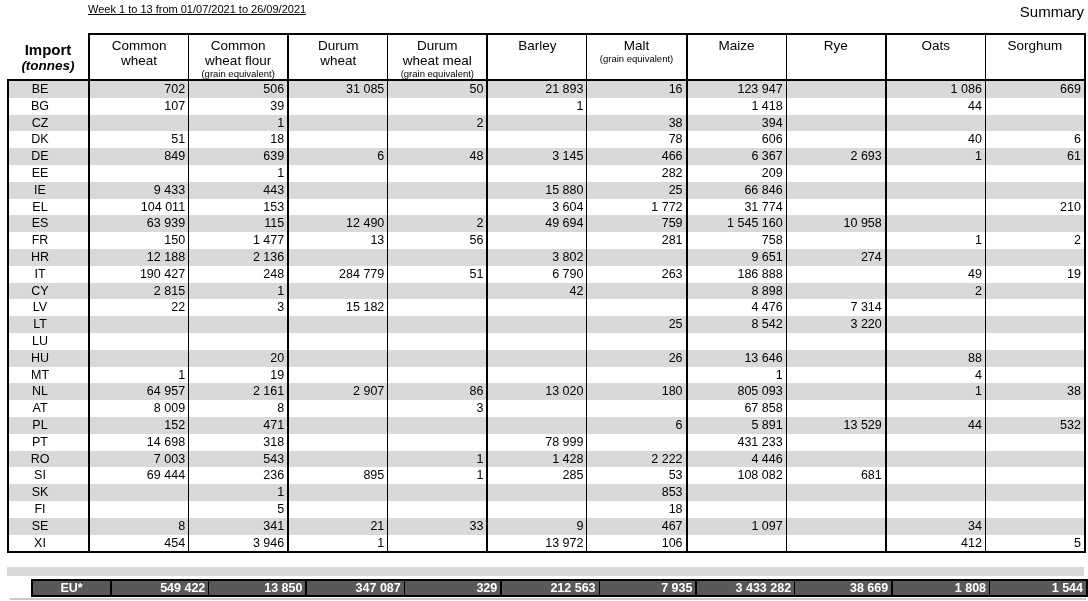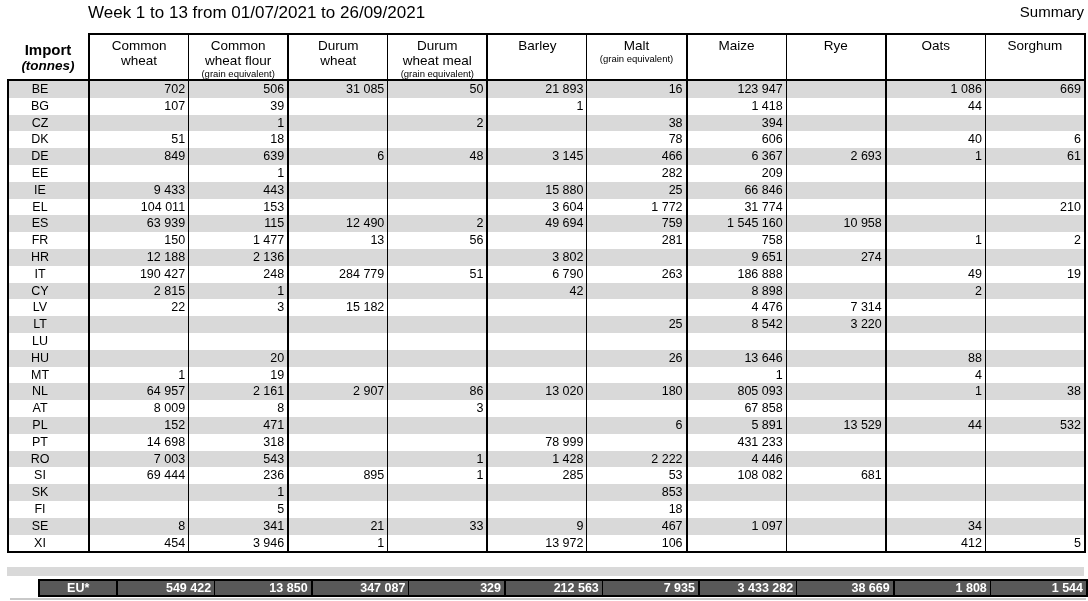--- a/index.html
+++ b/index.html
@@ -7,21 +7,21 @@
   body {
     width: 1088px; height: 601px;
     background: #ffffff;
     font-family: "Liberation Sans", sans-serif;
     color: #000;
     position: relative;
     overflow: hidden;
   }
   .page-title {
     position: absolute; left: 88px; top: 3px;
-    font-size: 17px; white-space: nowrap;
+    font-size: 11px; white-space: nowrap; text-decoration: underline;
   }
   .summary-label {
     position: absolute; right: 4px; top: 3px;
     font-size: 15px;
   }
   table.main {
     position: absolute; left: 7px; top: 33px;
     border-collapse: collapse; table-layout: fixed;
   }
   col.c-country { width: 81px; }
@@ -55,21 +55,21 @@
     border-left: 2px solid var(--border);
   }
   tbody tr.stripe td { background: var(--stripe); }
   tbody tr.last-row td { border-bottom: 2px solid var(--border); }
   .spacer-band {
     position: absolute; left: 7px; top: 567px;
     width: 1077px; height: 9px;
     background: var(--band);
   }
   table.total {
-    position: absolute; left: 14px; top: 579px;
+    position: absolute; left: 7px; top: 579px;
     border-collapse: collapse; table-layout: fixed; margin-left: 24px;
   }
   table.total td {
     background: var(--total-bg); color: var(--total-text);
     font-weight: bold; font-size: 12.5px;
     height: 14px; line-height: 14px;
     text-align: right; padding-right: 3px;
     border-top: 2px solid var(--border);
     border-bottom: 2px solid var(--border);
   }

